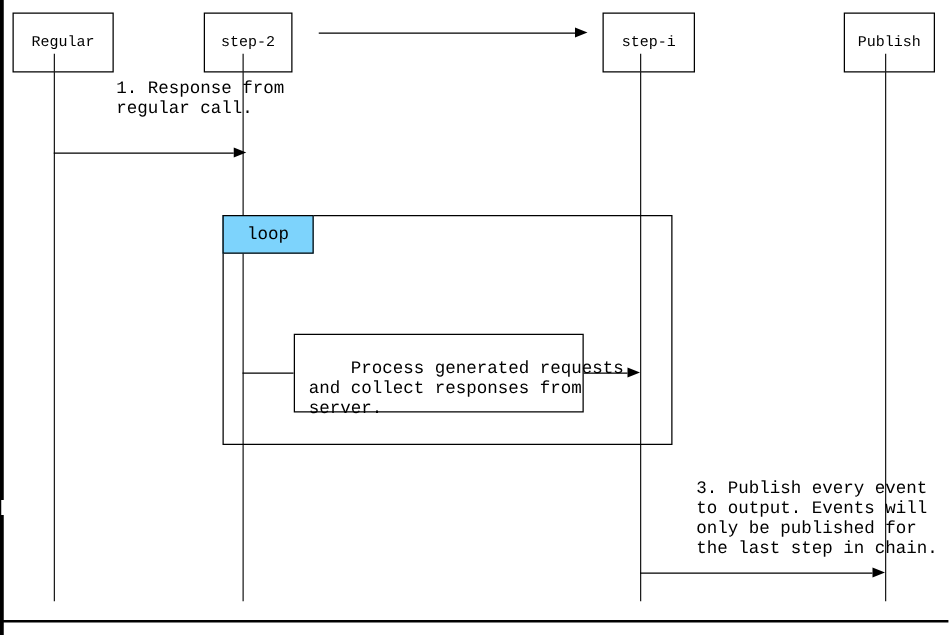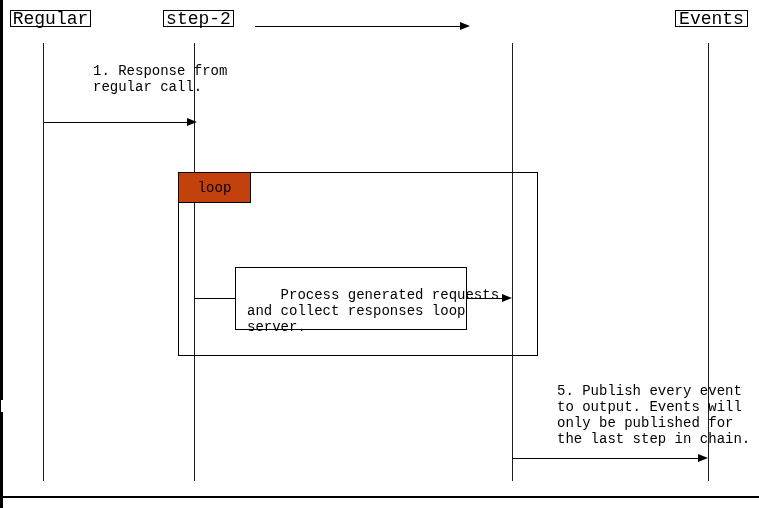--- a/index.html
+++ b/index.html
@@ -32,28 +32,28 @@
   .win-bottom-border {
     position: absolute;
     left: 0; top: 496px;
     width: 759px; height: 2px;
     background: #000000;
   }
   
   .pbox {
     position: absolute;
     top: 10px;
-    height: 17px;
+    height: 48px;
     box-sizing: border-box;
     border: 1px solid #000000;
     background: #ffffff;
     display: flex;
     align-items: center;
     justify-content: center;
-    font-size: 18px;
+    font-size: 12px;
     line-height: 16px;
     white-space: pre;
   }
   .lifeline {
     position: absolute;
     top: 43px;
     width: 1px;
     height: 438px;
     background: #1c1c1c;
   }
@@ -83,21 +83,21 @@
     box-sizing: border-box;
     border: 1px solid #000000;
     background: transparent;
   }
   .loop-label-box {
     position: absolute;
     left: 178px; top: 172px;
     width: 73px; height: 31px;
     box-sizing: border-box;
     border: 1px solid #000000;
-    background: #c2410c;
+    background: #7dd3fc;
     display: flex;
     align-items: center;
     justify-content: center;
     font-size: 14px;
     line-height: 16px;
     white-space: pre;
   }
   .process-box {
     position: absolute;
     left: 235px; top: 267px;
@@ -119,22 +119,25 @@
   <div class="win-left-border"></div>
   <div class="win-left-notch"></div>
   <div class="win-bottom-border"></div>
 
   <div class="pbox" style="left:10px; width:81px;">
     <span>Regular</span>
   </div>
   <div class="pbox" style="left:163px; width:71px;">
     <span>step-2</span>
   </div>
+  <div class="pbox" style="left:482px; width:74px;">
+    <span>step-i</span>
+  </div>
   <div class="pbox" style="left:675px; width:73px;">
-    <span>Events</span>
+    <span>Publish</span>
   </div>
 
   <div class="hline" style="left:255px; top:26px; width:205px;"></div>
   <div class="arrowhead-right" style="left:460px; top:22px;"></div>
 
   <div class="lifeline" style="left:43px;"></div>
   <div class="lifeline" style="left:194px;"></div>
   <div class="lifeline" style="left:512px;"></div>
   <div class="lifeline" style="left:708px;"></div>
 
@@ -145,26 +148,26 @@
 
   <div class="loop-frame"></div>
   <div class="loop-label-box">
     <span>loop</span>
   </div>
 
 
   <div class="hline" style="left:194px; top:298px; width:41px;"></div>
   <div class="process-box">
     <span>Process generated requests
-and collect responses loop
+and collect responses from
 server.</span>
   </div>
   <div class="hline" style="left:467px; top:298px; width:35px;"></div>
   <div class="arrowhead-right" style="left:502px; top:294px;"></div>
 
-  <div class="txt" style="left:517px; top:383px;">5. Publish every event
+  <div class="txt" style="left:517px; top:383px;">3. Publish every event
 to output. Events will
 only be published for
 the last step in chain.</div>
   <div class="hline" style="left:512px; top:458px; width:186px;"></div>
   <div class="arrowhead-right" style="left:698px; top:454px;"></div>
 
 </div>
 
 </body></html>

